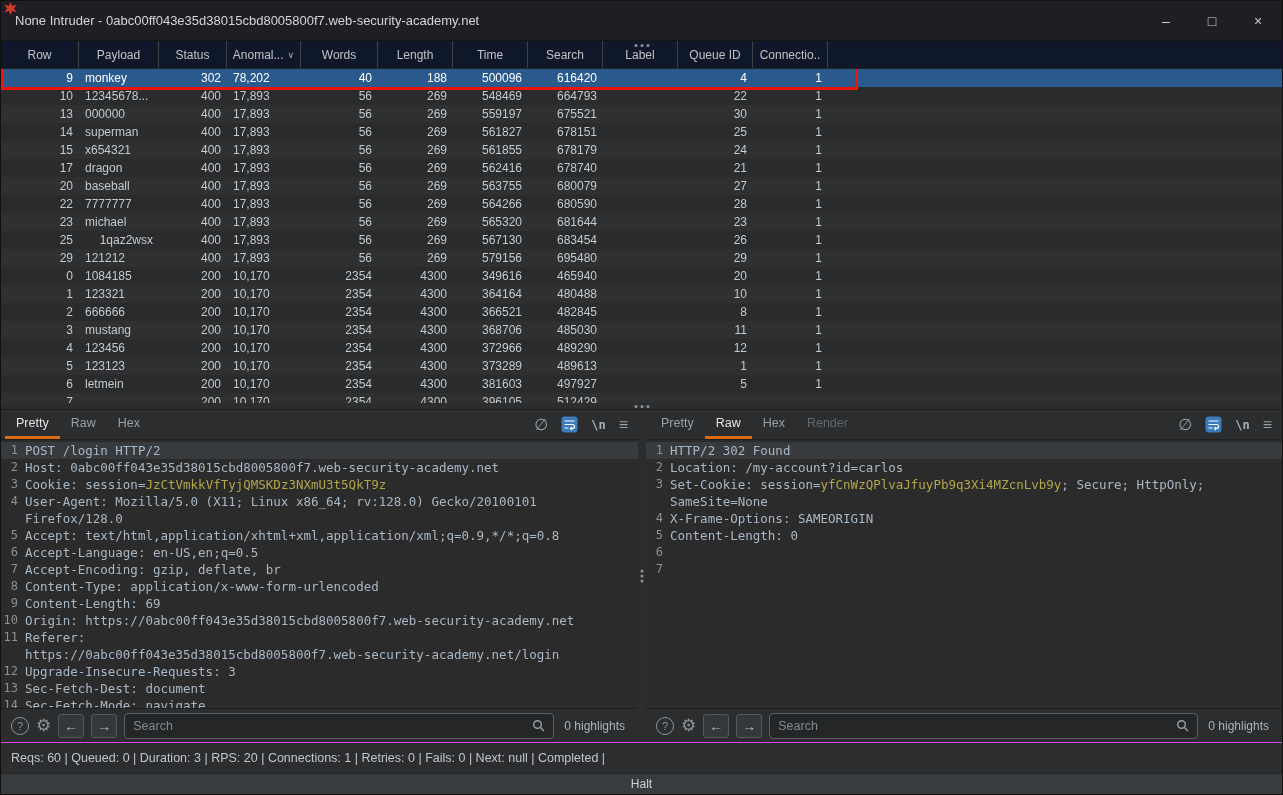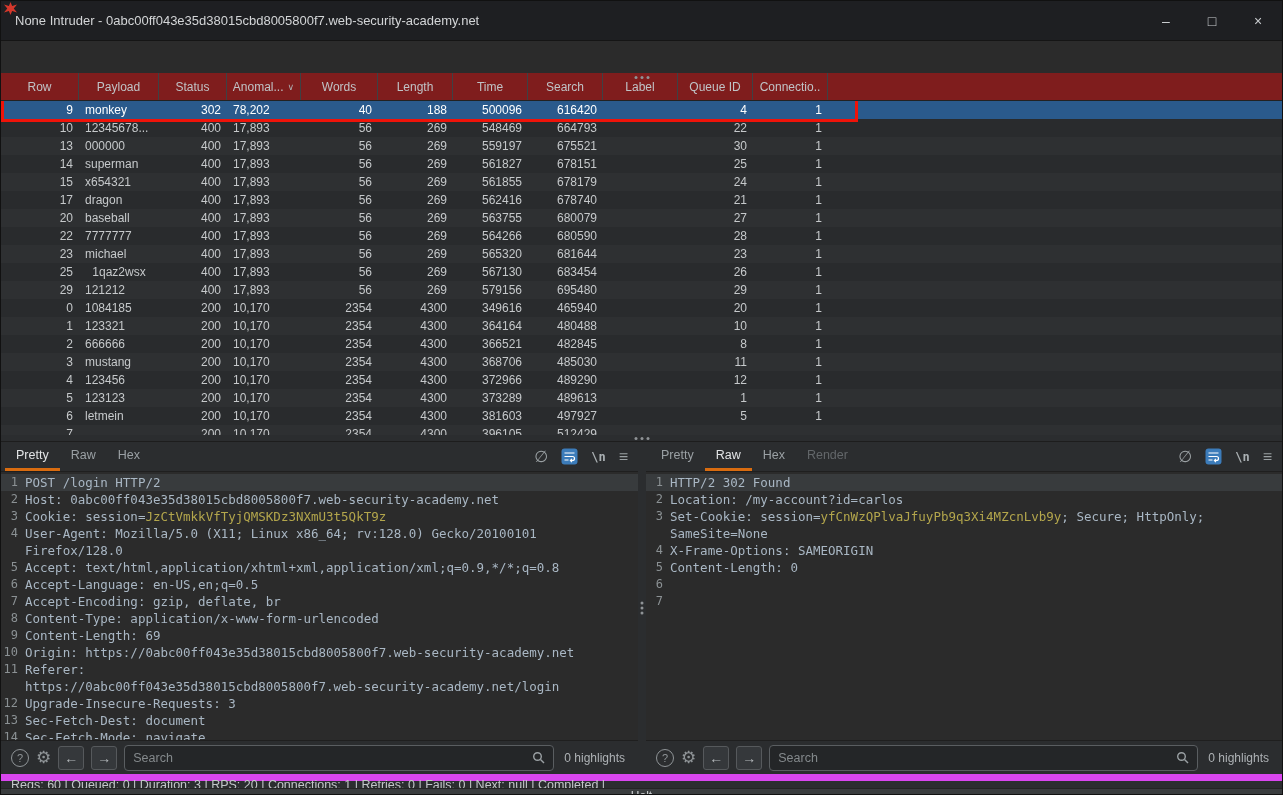--- a/index.html
+++ b/index.html
@@ -17,22 +17,22 @@
     height:40px; flex:none; background:#1e1f22; position:relative;
     display:flex; align-items:center; border-bottom:1px solid #151515;
   }
   .app-icon { position:absolute; left:3px; top:1px; }
   .title-text { margin-left:14px; font-size:13px; color:#d3d5d7; }
   .win-controls { margin-left:auto; display:flex; align-items:center; gap:30px; padding-right:16px; }
   .wbtn { font-size:14px; color:#c9cccf; cursor:pointer; width:16px; text-align:center; }
 
   
   .thead {
-    height:28px; flex:none; background:#7f1d1d; display:flex; position:relative;
-    border-bottom:1px solid #222; font-size:12px; color:#c0c3c6;margin-top:32px;
+    height:28px; flex:none; background:#0f172a; display:flex; position:relative;
+    border-bottom:1px solid #222; font-size:12px; color:#c0c3c6;
   }
   .th {
     display:flex; align-items:center; justify-content:center; gap:4px;
     border-right:1px solid #3e4144; height:100%; flex:none; overflow:hidden; white-space:nowrap;
   }
   .th.fill { flex:1; border-right:none; }
   .th .chev { font-size:9px; color:#aeb1b4; }
   .tbody { height:334px; flex:none; background:#2b2d2f; position:relative; overflow:hidden; }
   .t-row { display:flex; height:18px; font-size:12px; color:#c6c9cb; cursor:default; }
   .t-row.even { background:#2e3032; }
@@ -104,21 +104,21 @@
   }
   .search-input input {
     flex:1; min-width:0; background:transparent; border:none; outline:none;
     color:#c8ccd0; font-size:12.5px; font-family:"Liberation Sans", sans-serif;
   }
   .search-input input::placeholder { color:#84898c; }
   .hl-count { font-size:12px; color:#aeb2b5; white-space:nowrap; padding:0 3px; }
 
   
   .statusbar {
-    height:14px; flex:none; background:#2b2d2f; border-top:7px solid #d946ef;
+    height:31px; flex:none; background:#2b2d2f; border-top:1px solid #d946ef;
     display:flex; align-items:center; padding:0 10px; font-size:12.5px; color:#c2c5c8;
   }
   .halt {
     flex:1; background:#393c3e; border-top:1px solid #242424;
     display:flex; align-items:center; justify-content:center;
     font-size:12px; color:#ced1d3; cursor:pointer;
   }
 </style>
 </head>
 <body>
@@ -293,21 +293,21 @@
         <div class="td" style="width: 77px; text-align: right;">56</div>
         <div class="td" style="width: 75px; text-align: right;">269</div>
         <div class="td" style="width: 75px; text-align: right;">565320</div>
         <div class="td" style="width: 75px; text-align: right;">681644</div>
         <div class="td" style="width: 75px; text-align: left;"></div>
         <div class="td" style="width: 75px; text-align: right;">23</div>
         <div class="td" style="width: 75px; text-align: right;">1</div>
       </div>
       <div class="t-row odd">
         <div class="td" style="width: 78px; text-align: right;">25</div>
-        <div class="td" style="width: 80px; text-align: center;">1qaz2wsx</div>
+        <div class="td" style="width: 80px; text-align: right;">1qaz2wsx</div>
         <div class="td" style="width: 68px; text-align: right;">400</div>
         <div class="td" style="width: 74px; text-align: left;">17,893</div>
         <div class="td" style="width: 77px; text-align: right;">56</div>
         <div class="td" style="width: 75px; text-align: right;">269</div>
         <div class="td" style="width: 75px; text-align: right;">567130</div>
         <div class="td" style="width: 75px; text-align: right;">683454</div>
         <div class="td" style="width: 75px; text-align: left;"></div>
         <div class="td" style="width: 75px; text-align: right;">26</div>
         <div class="td" style="width: 75px; text-align: right;">1</div>
       </div>

